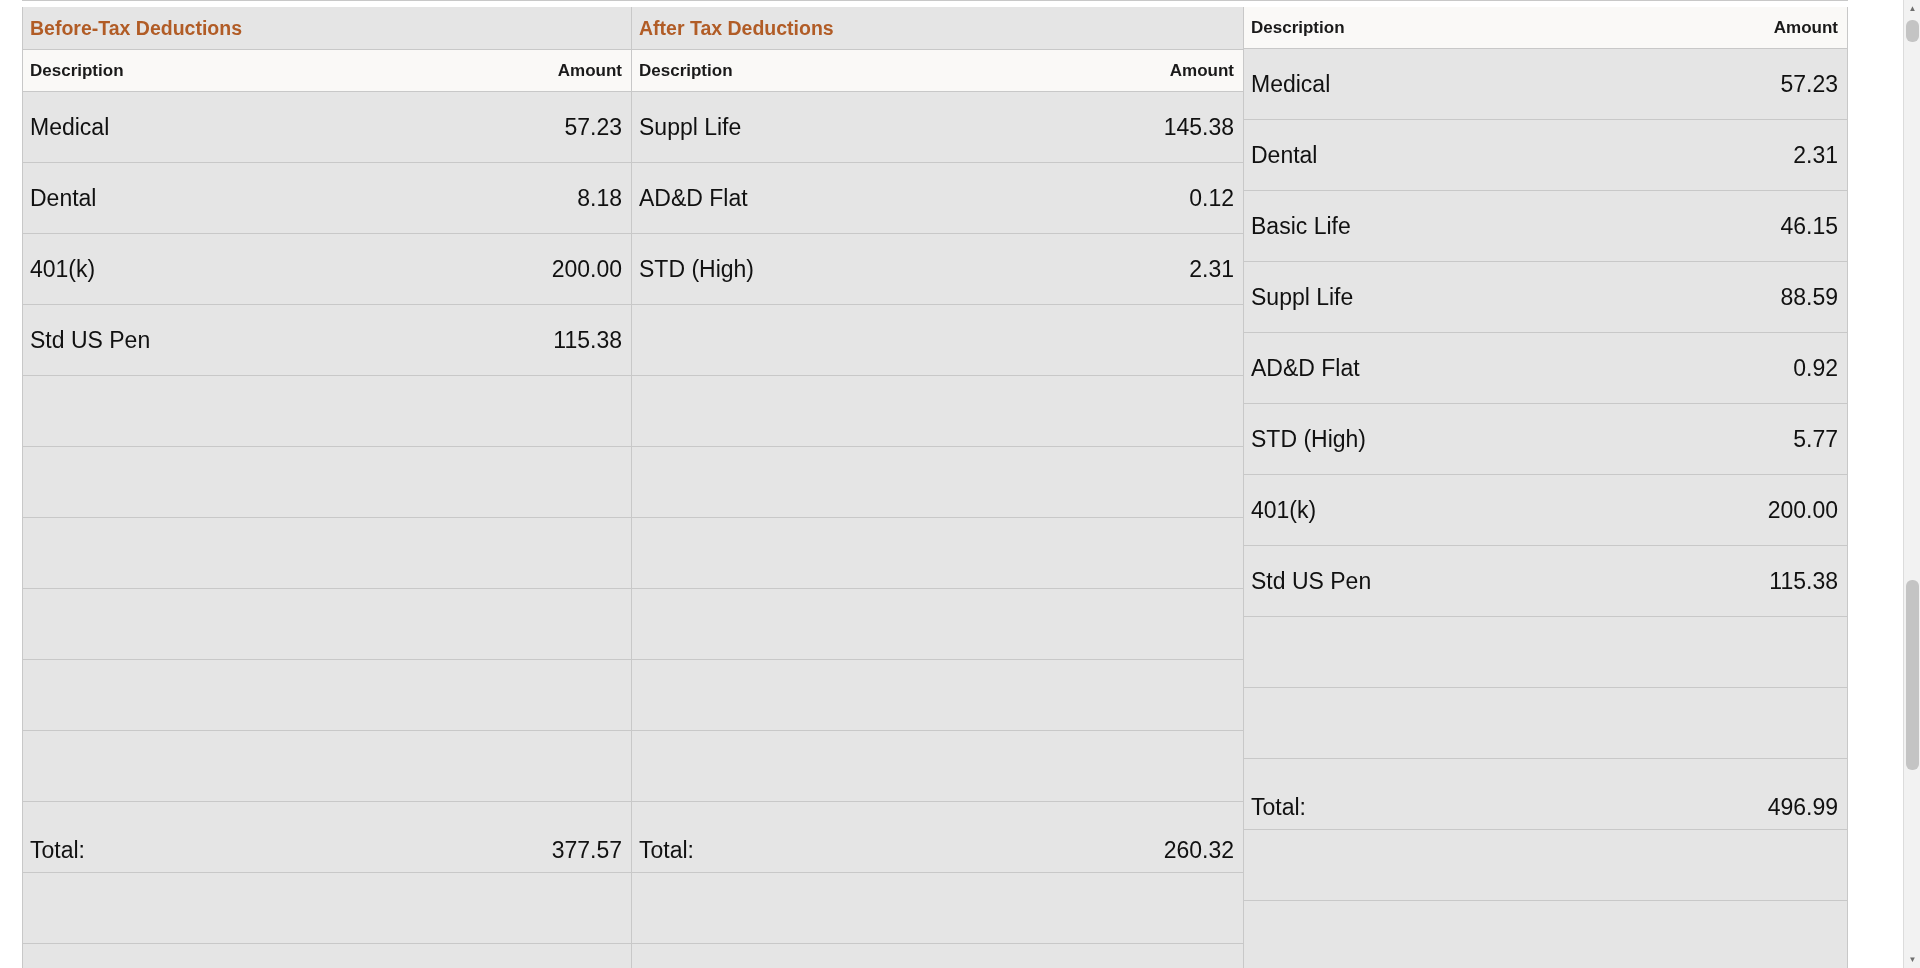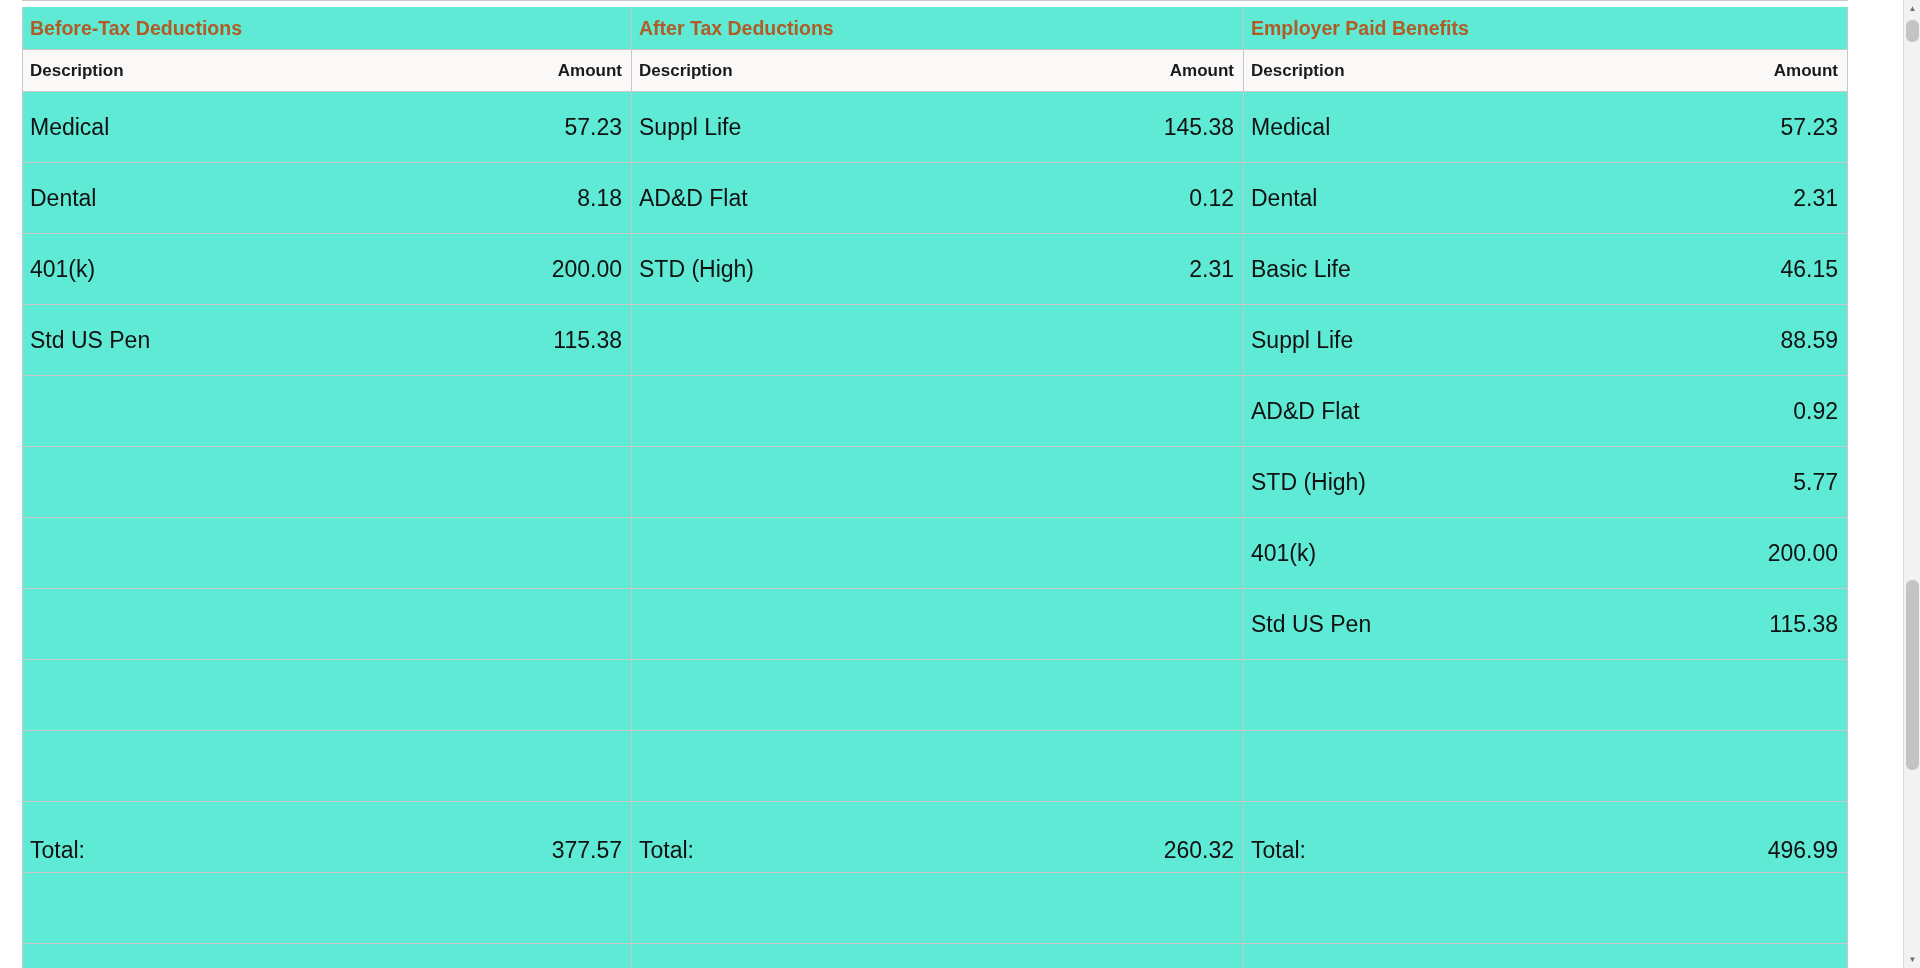--- a/index.html
+++ b/index.html
@@ -34,21 +34,21 @@
     top: 7px;
     width: 1826px;
     height: 961px;
     display: flex;
     box-sizing: border-box;
   }
   .panel {
     box-sizing: border-box;
     border-left: 1px solid #c8c8c8;
     border-right: 1px solid #c8c8c8;
-    background: #5eead4;
+    background: #e5e5e5;
     display: flex;
     flex-direction: column;
   }
   .panel.p1 { width: 610px; }
   .panel.p2 { width: 612px; border-left: none; }
   .panel.p3 { width: 604px; border-left: none; border-right: 1px solid #c8c8c8; }
 
   .panel-title {
     height: 43px;
     line-height: 43px;
@@ -241,21 +241,20 @@
         <span class="desc">Total:</span>
         <span class="amt">260.32</span>
       </div>
       <div class="row tail empty">
         <span class="desc"></span>
         <span class="amt"></span>
       </div>
     </div>
 
     <div class="panel p3">
-      <div class="panel-title">Employer Paid Benefits</div>
       <div class="col-head">
         <span class="desc">Description</span>
         <span class="amt">Amount</span>
       </div>
       <div class="row">
         <span class="desc">Medical</span>
         <span class="amt">57.23</span>
       </div>
       <div class="row">
         <span class="desc">Dental</span>

